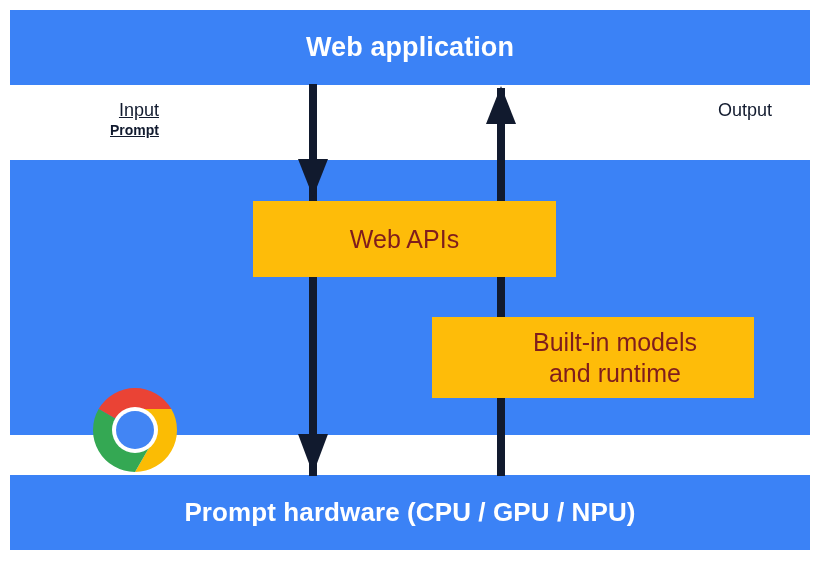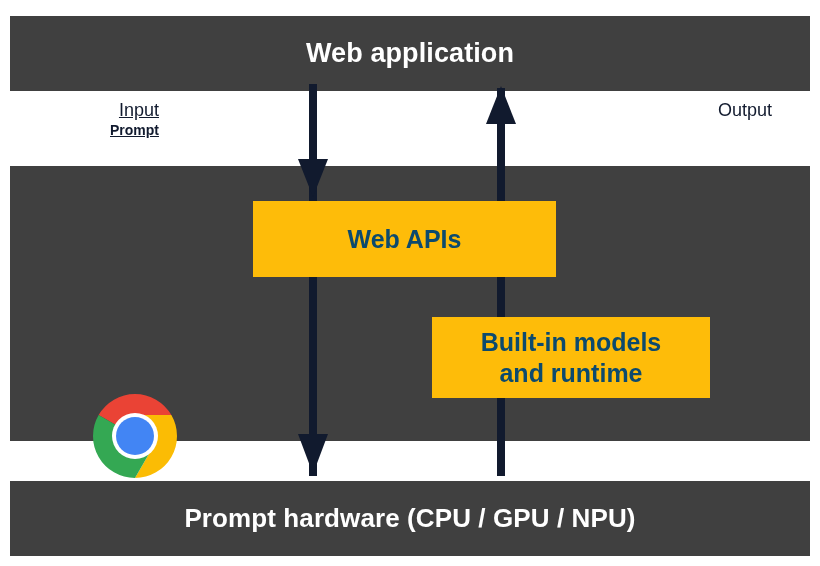--- a/index.html
+++ b/index.html
@@ -14,25 +14,24 @@
     position: relative;
     width: 820px;
     height: 566px;
     background: #ffffff;
     overflow: hidden;
   }
 
   
   .panel {
     position: absolute;
-    background: #404040;
+    background: #3b82f6;
     display: flex;
     align-items: center;
     justify-content: center;
-    margin-top: 6px;
   }
   .panel-label {
     color: #ffffff;
     font-weight: bold;
     letter-spacing: 0.1px;
     white-space: nowrap;
   }
 
   #panel-web-application {
     left: 10px;
@@ -83,38 +82,39 @@
   .yellow-box {
     position: absolute;
     background: #febc09;
     display: flex;
     align-items: center;
     justify-content: center;
     text-align: center;
     z-index: 5;
   }
   .yellow-box .box-label {
-    color: #0c4a6e;
-    font-weight: bold;
+    color: #7f1d1d;
+    font-weight: normal;
     line-height: 1.22;
   }
 
   #box-web-apis {
     left: 253px;
     top: 201px;
     width: 303px;
     height: 76px;
   }
   #box-web-apis .box-label { font-size: 25px; }
 
   #box-builtin-models {
     left: 432px;
     top: 317px;
     width: 278px;
     height: 81px;
+    padding-left: 44px;
   }
   #box-builtin-models .box-label { font-size: 25px; }
 
   
   .arrow {
     position: absolute;
     z-index: 3;
   }
   #arrow-input  { left: 296px; top: 84px;  width: 34px; height: 392px; }
   #arrow-output { left: 484px; top: 84px;  width: 34px; height: 392px; }

